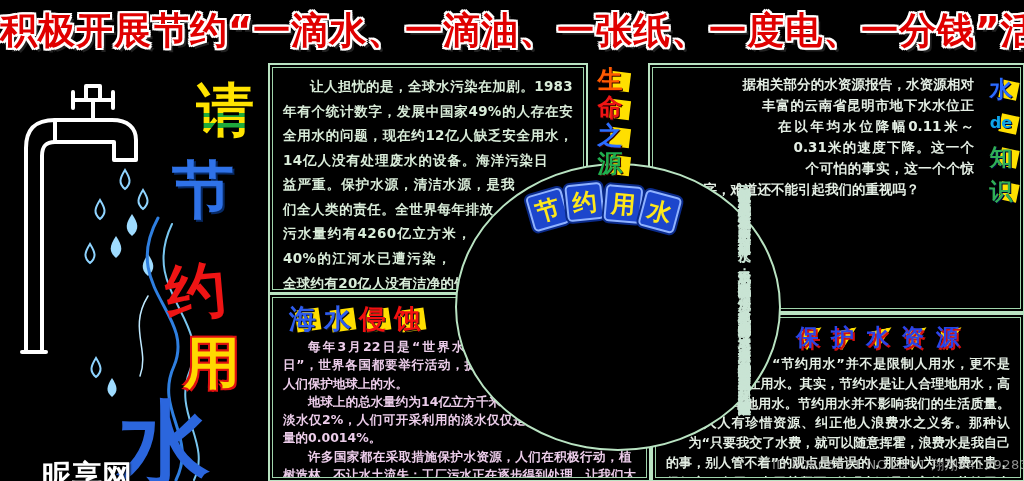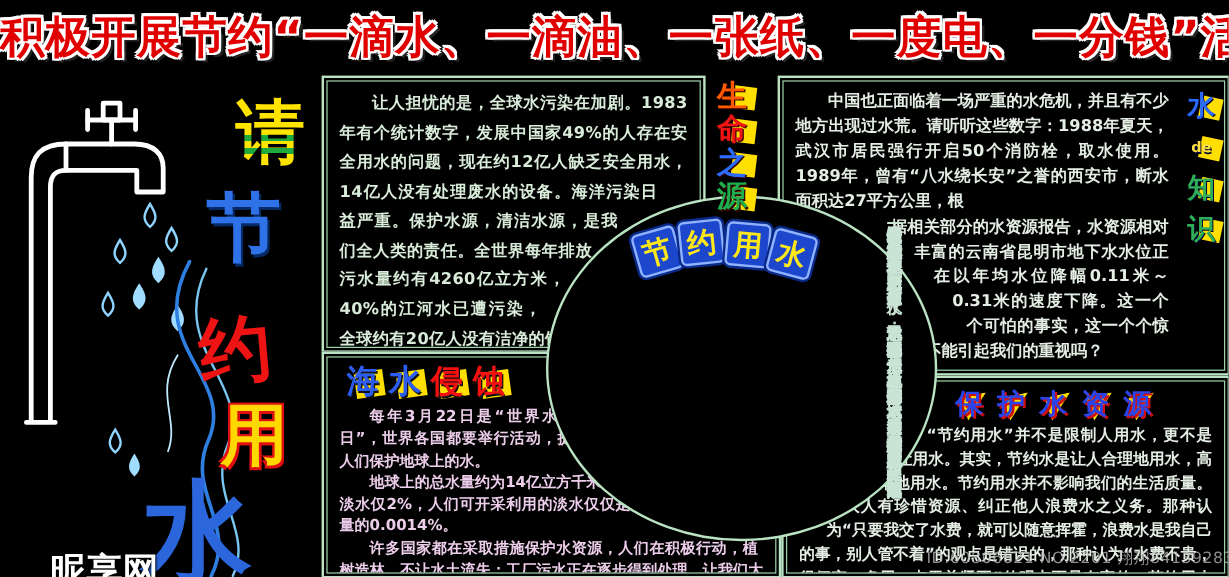--- a/index.html
+++ b/index.html
@@ -57,21 +57,21 @@
   #life .tbox::before{width:20px;height:19px;right:0;top:6px;transform:rotate(7deg);}
   #life .tbox:nth-child(1){color:#ff5a00;}
   #life .tbox:nth-child(2){color:#f01414;}
   #life .tbox:nth-child(3){color:#2b6cff;}
   #life .tbox:nth-child(4){color:#1fae4e;}
   
   #know{position:absolute;left:984px;top:76px;width:36px;z-index:3;text-align:center;}
   #know .tbox{display:block;font-size:23px;line-height:26px;width:34px;margin-bottom:8px;text-shadow:1px 1px 0 #003;}
   #know .tbox::before{width:18px;height:18px;right:0;top:5px;transform:rotate(12deg);}
   #know .tbox:nth-child(1){color:#2b6cff;}
-  #know .tbox:nth-child(2){color:#fde047;font-size:12px;}
+  #know .tbox:nth-child(2){color:#0ea5e9;font-size:16px;}
   #know .tbox:nth-child(3),#know .tbox:nth-child(4){color:#2fae57;}
   
   #sea-title{display:flex;gap:8px;margin:0 0 4px 6px;}
   #sea-title .tbox{font-size:27px;line-height:30px;text-shadow:1px 1px 0 #111;}
   #sea-title .tbox::before{width:24px;height:22px;left:7px;top:5px;transform:rotate(-8deg);}
   #sea-title .tbox:nth-child(1),#sea-title .tbox:nth-child(2){color:#2d5cf0;}
   #sea-title .tbox:nth-child(3),#sea-title .tbox:nth-child(4){color:#f21010;}
   
   #protect-title{display:flex;gap:12px;margin:0 0 4px 128px;}
   #protect-title .tbox{font-size:23px;line-height:26px;color:#2944ea;text-shadow:2px 2px 0 #d01010;}
@@ -158,21 +158,20 @@
 
   <div id="life">
     <span class="tbox">生</span>
     <span class="tbox">命</span>
     <span class="tbox">之</span>
     <span class="tbox">源</span>
   </div>
 
   <div class="panel" id="panel2">
     <div class="inner">
-      <p class="p1">中国也正面临着一场严重的水危机，并且有不少地方出现过水荒。请听听这些数字：1988年夏天，武汉市居民强行开启50个消防栓，取水使用。1989年，曾有“八水绕长安”之誉的西安市，断水面积达27平方公里，根</p>
       <span class="sp sp-bl2"></span>
       <p class="p2">据相关部分的水资源报告，水资源相对丰富的云南省昆明市地下水水位正在以年均水位降幅0.11米～0.31米的速度下降。这一个个可怕的事实，这一个个惊人的数字，难道还不能引起我们的重视吗？</p>
     </div>
   </div>
 
   <div id="know">
     <span class="tbox">水</span>
     <span class="tbox">de</span>
     <span class="tbox">知</span>
     <span class="tbox">识</span>

